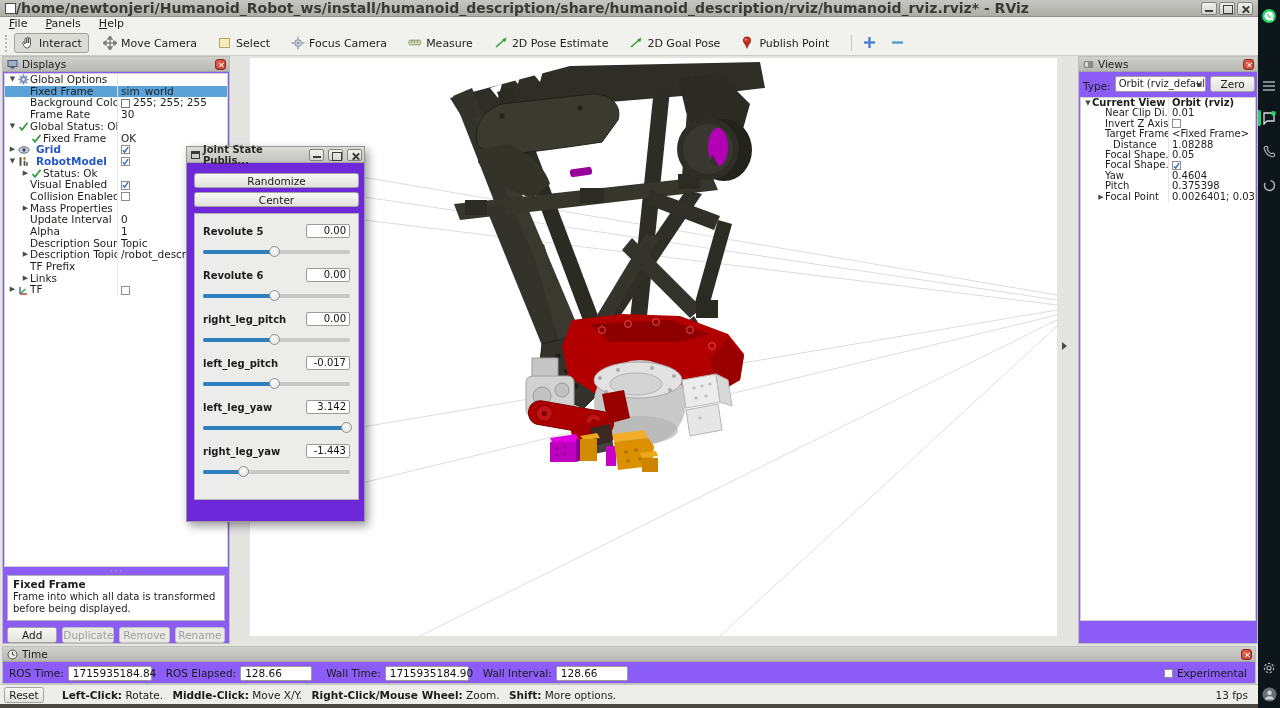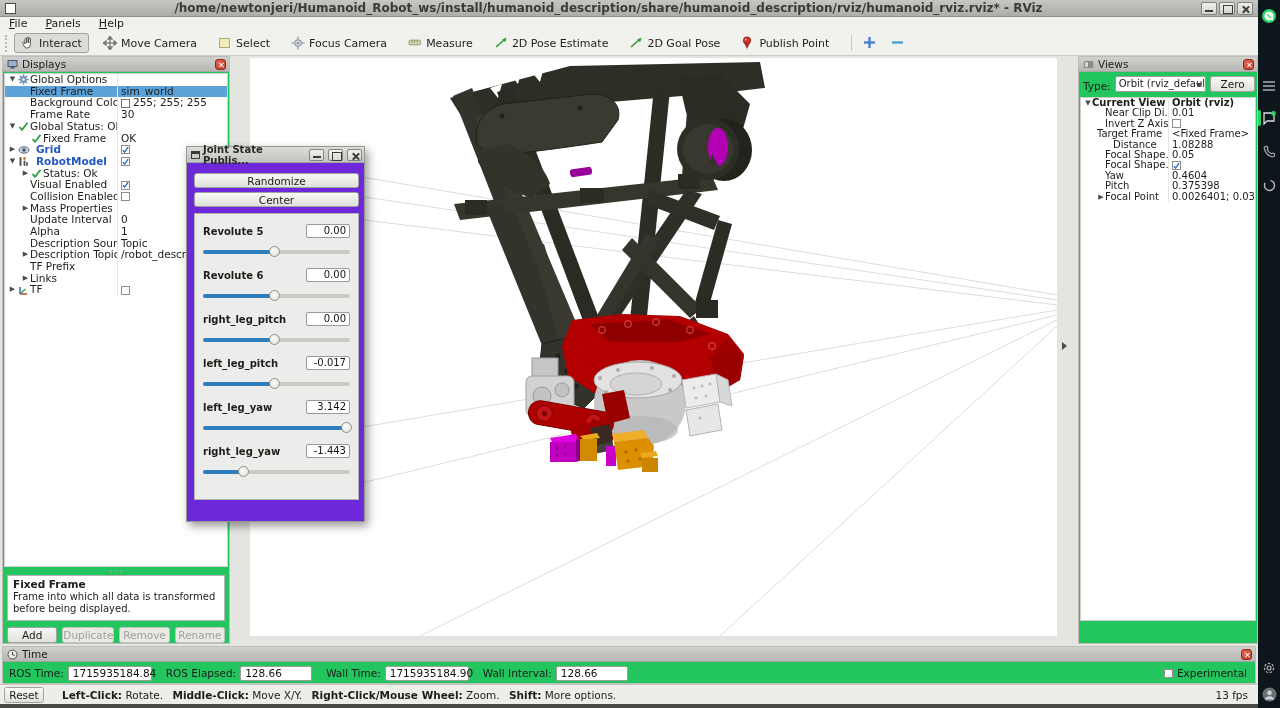--- a/index.html
+++ b/index.html
@@ -5,21 +5,21 @@
   html,body{margin:0;padding:0;width:1280px;height:708px;overflow:hidden;
     font-family:"DejaVu Sans","Liberation Sans",sans-serif;background:#4a4843;}
   *{box-sizing:border-box;}
   #rviz{position:absolute;left:0;top:0;width:1258px;height:704px;background:#e4e4e1;}
 
   
   .titlebar{position:absolute;left:0;top:0;width:1258px;height:17px;
     background:linear-gradient(#c6c6c2,#adada8);border-bottom:1px solid #8f8f8b;
     display:flex;align-items:center;}
   .win-icon{width:11px;height:11px;background:#fff;border:1px solid #4a4a48;margin-left:5px;flex:none;}
-  .title-text{flex:1;text-align:center;font-size:12px;font-weight:bold;color:#3a3a37;
+  .title-text{flex:1;font-size:14px;font-weight:bold;color:#3a3a37;
     white-space:nowrap;overflow:hidden;}
   .winbtns{display:flex;gap:2px;margin-right:5px;}
   .winbtn{width:16px;height:13px;background:linear-gradient(#eeeeea,#d2d2ce);
     border:1px solid #84847f;border-radius:2px;position:relative;}
   .glyph-min::after{content:"";position:absolute;left:3px;bottom:2px;width:8px;height:2px;background:#3c3c39;}
   .glyph-max::after{content:"";position:absolute;left:3px;top:2px;width:8px;height:7px;border:1.5px solid #3c3c39;}
   .glyph-x::before,.glyph-x::after{content:"";position:absolute;left:7px;top:2px;width:1.8px;height:9px;background:#3c3c39;}
   .glyph-x::before{transform:rotate(45deg);} .glyph-x::after{transform:rotate(-45deg);}
 
   
@@ -30,21 +30,21 @@
     border-bottom:1px solid #cbcbc7;display:flex;align-items:center;padding-left:3px;}
   .grip{width:4px;height:17px;margin:0 5px 0 2px;border-left:2px dotted #b8b8b4;flex:none;}
   .tool{display:inline-flex;align-items:center;gap:4px;font-size:11px;color:#1d1d1b;
     padding:2px 6px;margin-right:7px;border:1px solid transparent;border-radius:3px;white-space:nowrap;}
   .tool.active{background:#dcdcd7;border-color:#a2a29e;}
   .tool .icon{display:inline-flex;width:14px;height:14px;}
   .tb-sep{width:1px;height:16px;background:#c5c5c1;margin:0 8px;flex:none;}
   .tb-mini{display:inline-flex;width:18px;height:18px;align-items:center;justify-content:center;margin-right:10px;}
 
   
-  .panel{position:absolute;background:#22c55e;border:1px solid #bdbdb9;}
+  .panel{position:absolute;background:#8b5cf6;border:1px solid #bdbdb9;}
   .panel-head{height:15px;background:linear-gradient(#d0d0cc,#b7b7b3);display:flex;align-items:center;
     font-size:10.5px;color:#222;padding-left:4px;gap:4px;border-bottom:1px solid #a5a5a1;}
   .panel-head .icon{display:inline-flex;width:11px;height:11px;}
   .close-btn{width:11px;height:11px;margin-left:auto;margin-right:3px;border-radius:3px;
     background:radial-gradient(circle at 35% 35%,#e06a54,#c03a28);border:1px solid #8f2a1c;position:relative;}
   .close-btn::before,.close-btn::after{content:"";position:absolute;left:4.5px;top:2px;width:1.4px;height:6px;background:#fff;}
   .close-btn::before{transform:rotate(45deg);} .close-btn::after{transform:rotate(-45deg);}
 
   
   .tree{position:absolute;background:#fff;border:1px solid #cfcfcb;overflow:hidden;}
@@ -661,21 +661,21 @@
         <div class="trow vrow">
           <span class="tname" style="width: 88px; padding-left: 16px;">
             <span class="exp"></span>
             <span>Invert Z Axis</span>
           </span>
           <span class="tval">
             <span class="cb"></span>
           </span>
         </div>
         <div class="trow vrow">
-          <span class="tname" style="width: 88px; padding-left: 8px;">
+          <span class="tname" style="width: 88px; padding-left: 16px;">
             <span class="exp"></span>
             <span>Target Frame</span>
           </span>
           <span class="tval">
             <span>&lt;Fixed Frame&gt;</span>
           </span>
         </div>
         <div class="trow vrow">
           <span class="tname" style="width: 88px; padding-left: 24px;">
             <span class="exp"></span>

